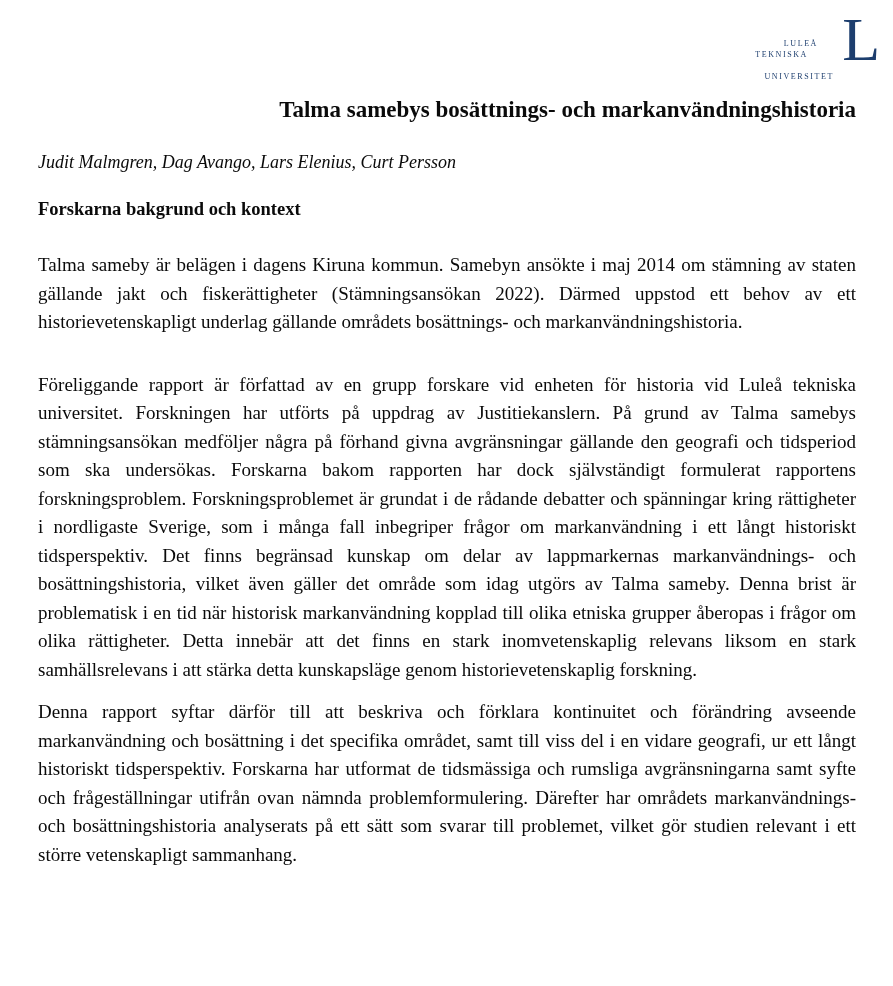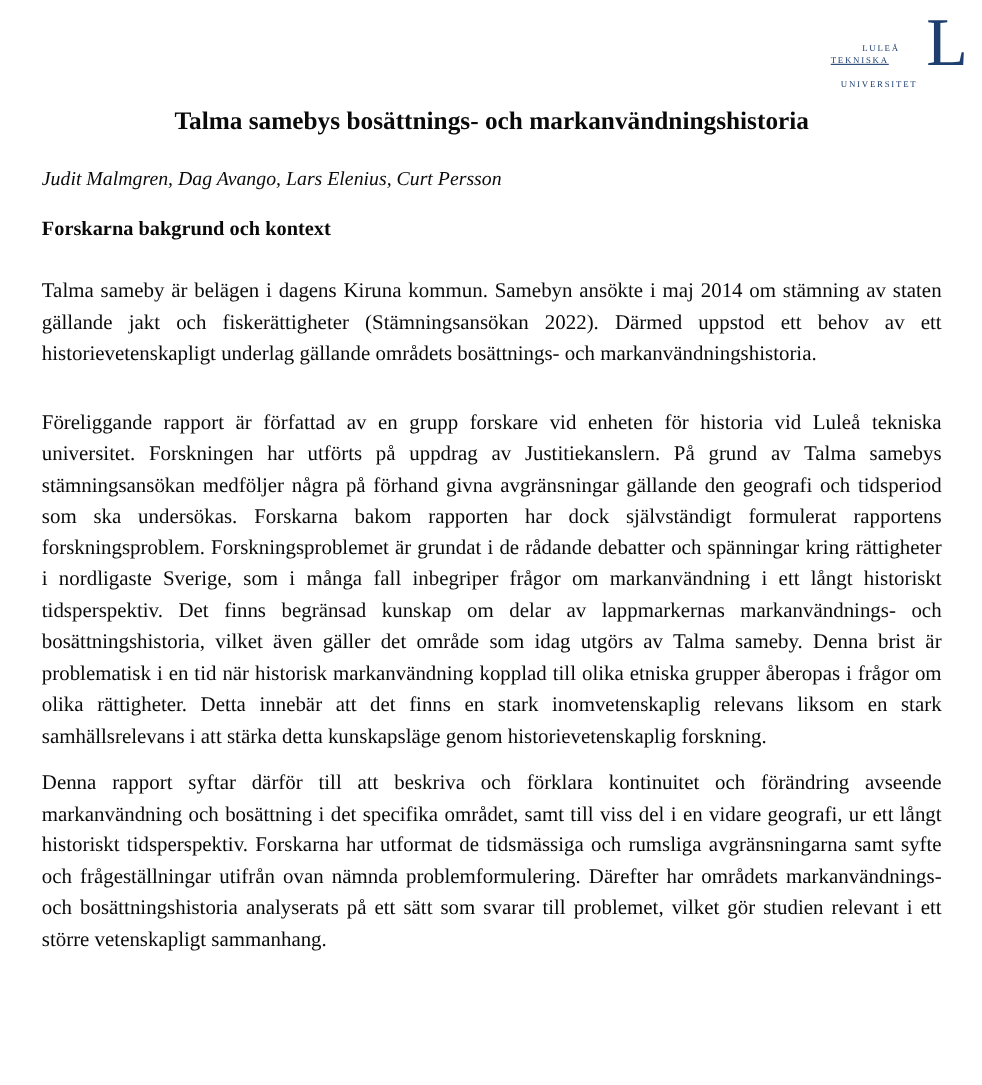--- a/index.html
+++ b/index.html
@@ -38,42 +38,42 @@
   }
   .logo-line {
     position: absolute;
     font-family: "Liberation Serif", serif;
     font-size: 8px;
     letter-spacing: 1.6px;
     white-space: nowrap;
     color: #1d3e6e;
   }
   .logo-line-1 { top: 25px; right: 62px; }
-  .logo-line-2 { top: 36px; right: 72px; text-decoration: underline; }
+  .logo-line-2 { top: 36px; right: 72px; }
   .logo-line-3 { top: 58px; right: 46px; }
 
   
   .content {
     position: absolute;
     top: 0;
     left: 38px;
     right: 37px;
   }
   .doc-title {
     margin: 90px 0 0 0;
     font-size: 23px;
     font-weight: bold;
     line-height: 40px;
   }
   .doc-title .line-justify {
     text-align: justify;
     text-align-last: justify;
   }
   .doc-title .line-normal {
-    text-align: center;
+    text-align: right;
   }
   .authors {
     margin-top: 20px;
     font-size: 18px;
     font-style: italic;
     line-height: 24px;
   }
   .section-heading {
     margin-top: 23px;
     font-size: 18.5px;

